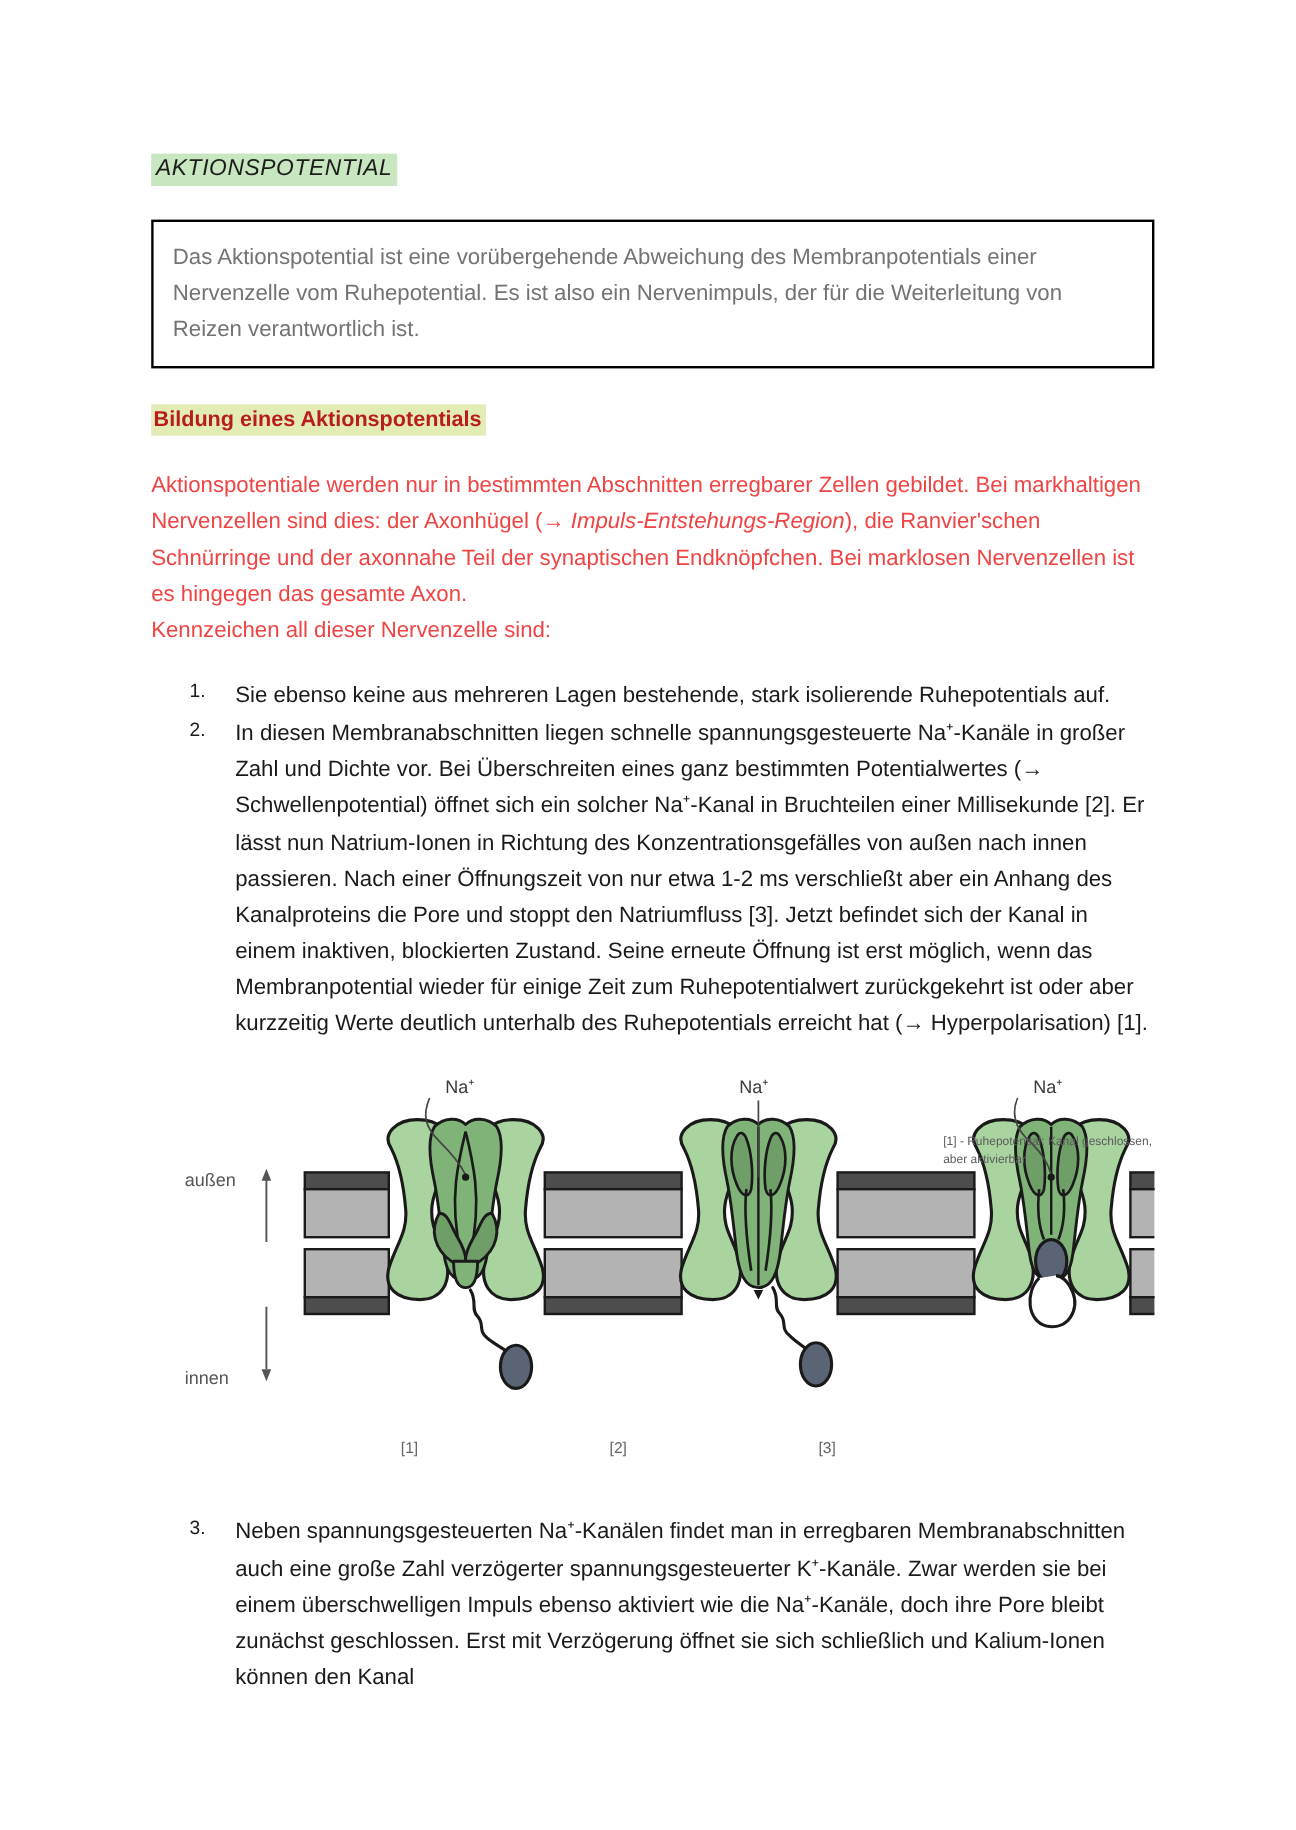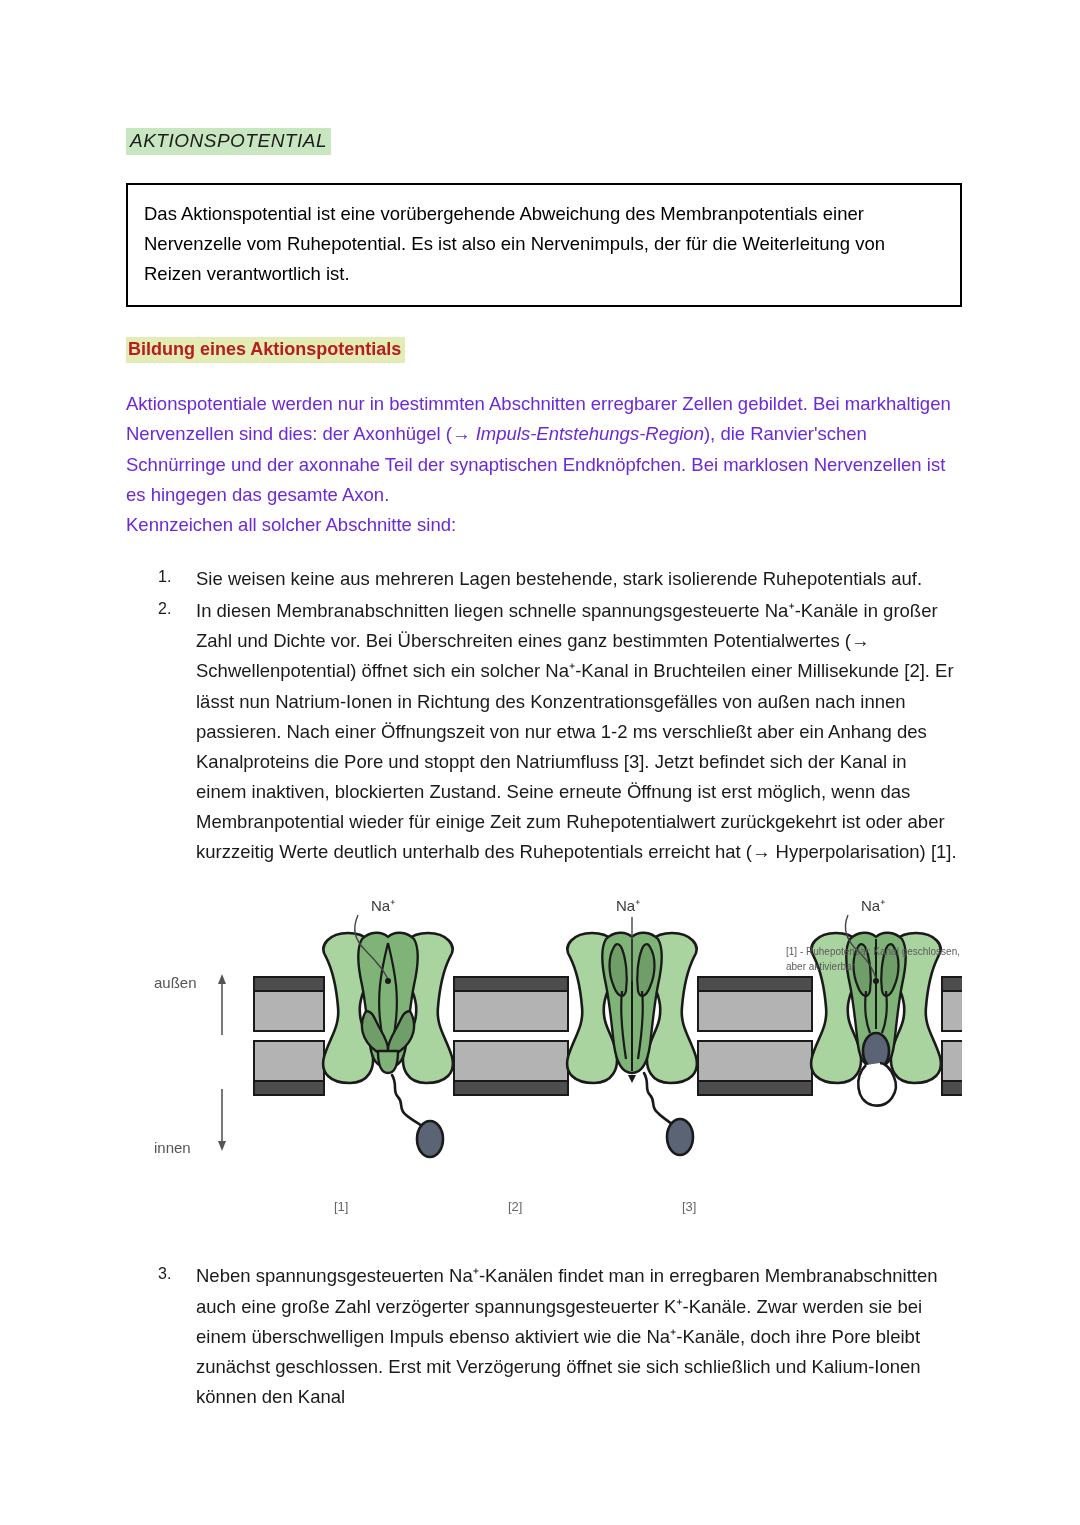--- a/index.html
+++ b/index.html
@@ -49,41 +49,41 @@
     margin-top: 28px;
     border: 2px solid #000000;
     padding: 14px 16px 16px 16px;
     box-sizing: border-box;
     width: 836px;
   }
   .def-box p {
     margin: 0;
     font-size: 18.5px;
     line-height: 1.62;
-    color: #000000;
+    color: #737373;
   }
 
   
   .section-heading {
     display: inline-block;
     margin-top: 30px;
     font-size: 18px;
     font-weight: bold;
     color: #b91c1c;
     background: #e2ecb4;
     padding: 2px 4px 3px 2px;
     line-height: 1.2;
   }
 
   
   .body-para {
     margin-top: 26px;
     font-size: 18.5px;
     line-height: 1.63;
-    color: #6d28d9;
+    color: #ef4444;
   }
   .body-para .lastline {
     display: block;
   }
   em.ital { font-style: italic; }
 
   
   ol.points {
     margin: 24px 0 0 0;
     padding: 0;
@@ -145,27 +145,27 @@
     <div class="def-box">
       <p>Das Aktionspotential ist eine vorübergehende Abweichung des Membranpotentials einer Nervenzelle vom Ruhepotential. Es ist also ein Nervenimpuls, der für die Weiterleitung von Reizen verantwortlich ist.</p>
     </div>
 
     
     <div class="section-heading">Bildung eines Aktionspotentials</div>
 
     
     <div class="body-para">
       <span>Aktionspotentiale werden nur in bestimmten Abschnitten erregbarer Zellen gebildet. Bei markhaltigen Nervenzellen sind dies: der Axonhügel (→ </span><em class="ital">Impuls-Entstehungs-Region</em><span>), die Ranvier'schen Schnürringe und der axonnahe Teil der synaptischen Endknöpfchen. Bei marklosen Nervenzellen ist es hingegen das gesamte Axon.</span>
-      <span class="lastline">Kennzeichen all solcher Abschnitte sind:</span>
+      <span class="lastline">Kennzeichen all dieser Nervenzelle sind:</span>
     </div>
 
     
     <ol class="points">
       <li>
-        <span class="num">1.</span><span>Sie weisen </span><b class="bold">keine</b><span> aus mehreren Lagen bestehende, stark isolierende </span><b class="bold">Ruhepotentials</b><span> auf.</span>
+        <span class="num">1.</span><span>Sie ebenso </span><b class="bold">keine</b><span> aus mehreren Lagen bestehende, stark isolierende </span><b class="bold">Ruhepotentials</b><span> auf.</span>
       </li>
       <li>
         <span class="num">2.</span><span>In diesen Membranabschnitten liegen schnelle </span><b class="bold">spannungsgesteuerte Na⁺-Kanäle</b><span> in großer Zahl und Dichte vor. Bei Überschreiten eines ganz bestimmten Potentialwertes (→ Schwellenpotential) öffnet sich ein solcher Na⁺-Kanal in Bruchteilen einer Millisekunde [2]. Er lässt nun Natrium-Ionen in Richtung des Konzentrationsgefälles von außen nach innen passieren. Nach einer Öffnungszeit von nur etwa 1-2 ms verschließt aber ein Anhang des Kanalproteins die Pore und stoppt den Natriumfluss [3]. Jetzt befindet sich der Kanal in einem inaktiven, blockierten Zustand. Seine erneute Öffnung ist erst möglich, wenn das Membranpotential wieder für einige Zeit zum Ruhepotentialwert zurückgekehrt ist oder aber kurzzeitig Werte deutlich unterhalb des Ruhepotentials erreicht hat (→ Hyperpolarisation) [1].</span>
       </li>
     </ol>
 
     
     <div class="figure">
       <svg width="836" height="352" viewBox="0 0 836 352" xmlns="http://www.w3.org/2000/svg">
         <defs>

